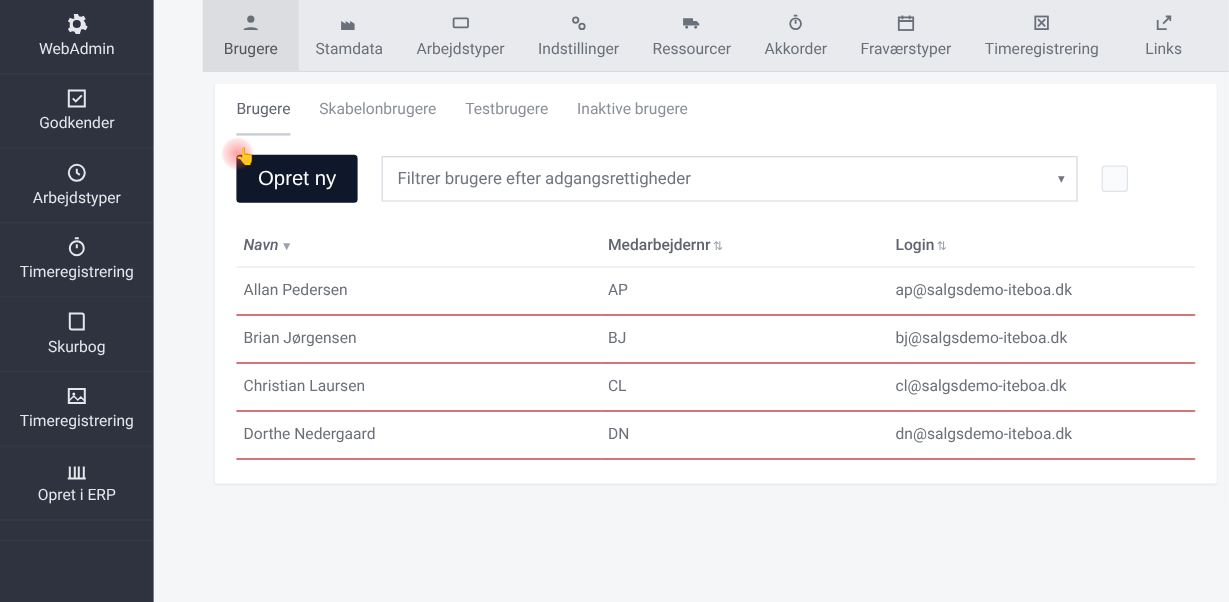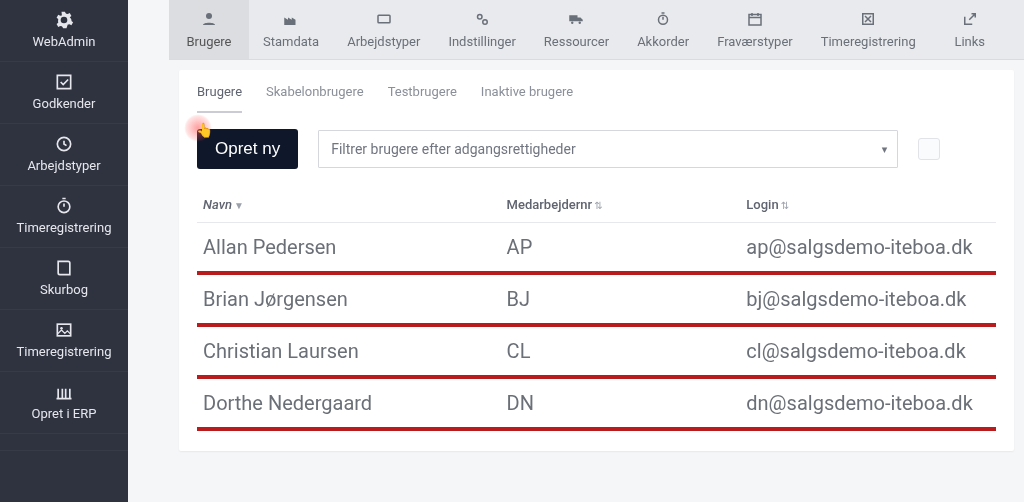--- a/index.html
+++ b/index.html
@@ -27,21 +27,21 @@
   .toolbar { display: flex; align-items: center; gap: 20px; padding: 16px 18px 8px; }
   .btn-primary { background: #0f172a; color: #fff; border: none; padding: 10px 18px; border-radius: 3px; font-size: 17px; cursor: pointer; text-align: right; }
   .filter { flex: 1; max-width: 580px; }
   .filter select, .filter .selbox { width: 100%; border: 1px solid #d4d7de; border-radius: 1px; padding: 10px 12px; color: #707580; background: #fff; font-size: 14px; position: relative; }
   .selbox::after { content: "▾"; position: absolute; right: 10px; top: 50%; transform: translateY(-50%); color: #707580; font-size: 11px; }
   .check-placeholder { width: 22px; height: 22px; border: 1px solid #e1e3e9; border-radius: 3px; background: #fafbfc; }
 
   table { width: calc(100% - 36px); margin: 10px 18px 0; border-collapse: collapse; }
   th { text-align: left; font-weight: 500; color: #5f6470; font-size: 13px; padding: 10px 6px; border-bottom: 1px solid #e6e8ed; }
   th .sort { font-size: 10px; margin-left: 2px; color: #9ca1ab; }
-  td { padding: 12px 6px; border-bottom: 4px solid #b91c1c; color: #6b7078; font-size: 20px; }
+  td { padding: 12px 6px; border-bottom: 1px solid #b91c1c; color: #6b7078; font-size: 13px; }
   .col-name { width: 38%; font-style: italic; }
   .col-emp  { width: 30%; }
   .col-login{ width: 32%; margin-left: 24px; }
 
   
   .cursor-spot { position: absolute; width: 28px; height: 28px; border-radius: 50%; background: radial-gradient(circle, rgba(255,80,80,.55) 0%, rgba(255,80,80,.15) 60%, rgba(255,80,80,0) 70%); left: 184px; top: 114px; pointer-events: none; }
   .cursor-hand { position: absolute; left: 196px; top: 122px; font-size: 14px; pointer-events: none; }
 </style>
 </head>
 <body>

